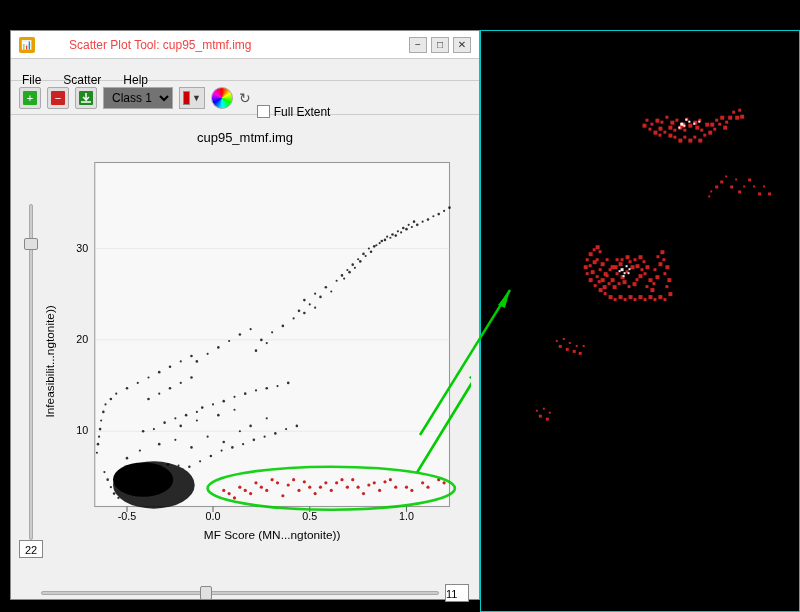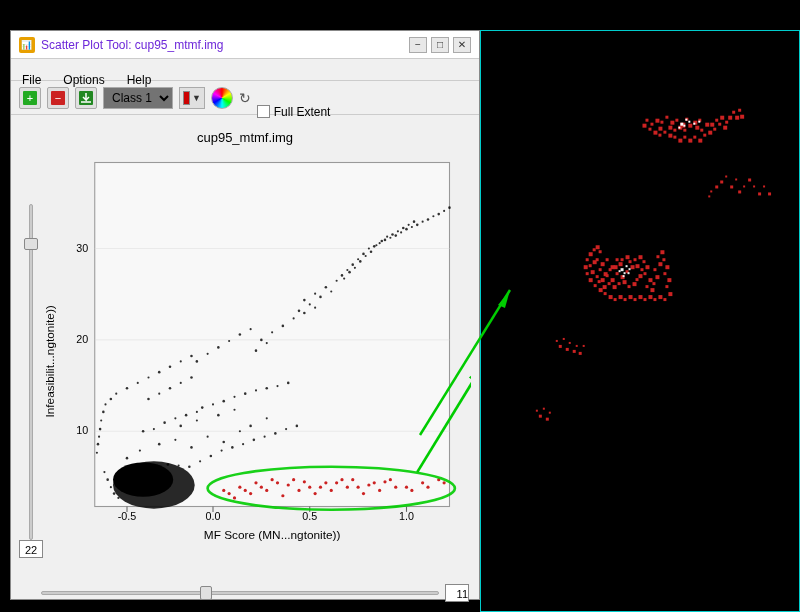--- a/index.html
+++ b/index.html
@@ -46,21 +46,22 @@
       background: #e8a000;
       border-radius: 2px;
       display: flex;
       align-items: center;
       justify-content: center;
       font-size: 9px;
       color: white;
     }
     .title-bar-text {
       font-size: 12px;
-      color: #6d28d9;
+      color: #ef4444;
+      margin-left: 28px;
     }
     .title-bar-controls {
       display: flex;
       gap: 4px;
     }
     .title-btn {
       width: 18px;
       height: 16px;
       border: 1px solid #aaa;
       background: #e8e8e8;
@@ -200,21 +201,21 @@
       border: 1px solid #888;
       border-radius: 2px;
       cursor: pointer;
     }
     .slider-value-box {
       width: 24px;
       height: 18px;
       border: 1px solid #888;
       background: white;
       font-size: 11px;
-      text-align: right;
+      text-align: left;
       line-height: 18px;
     }
     .y-slider-container {
       position: absolute;
       left: 8px;
       top: 80px;
       bottom: 50px;
       display: flex;
       flex-direction: column;
       align-items: center;
@@ -297,21 +298,21 @@
     </div>
     <div class="title-bar-controls">
       <div class="title-btn">−</div>
       <div class="title-btn">□</div>
       <div class="title-btn">✕</div>
     </div>
   </div>
 
   <div class="menu-bar">
     <span class="menu-item">File</span>
-    <span class="menu-item">Options</span>
+    <span class="menu-item">Scatter</span>
     <span class="menu-item">Help</span>
   </div>
 
   <div class="toolbar">
 
     <div class="toolbar-btn">
       <svg width="14" height="14" viewBox="0 0 14 14">
         <rect x="0" y="0" width="14" height="14" rx="1" fill="#22aa22"></rect>
         <text x="7" y="11" text-anchor="middle" fill="white" font-size="11">+</text>
       </svg>

